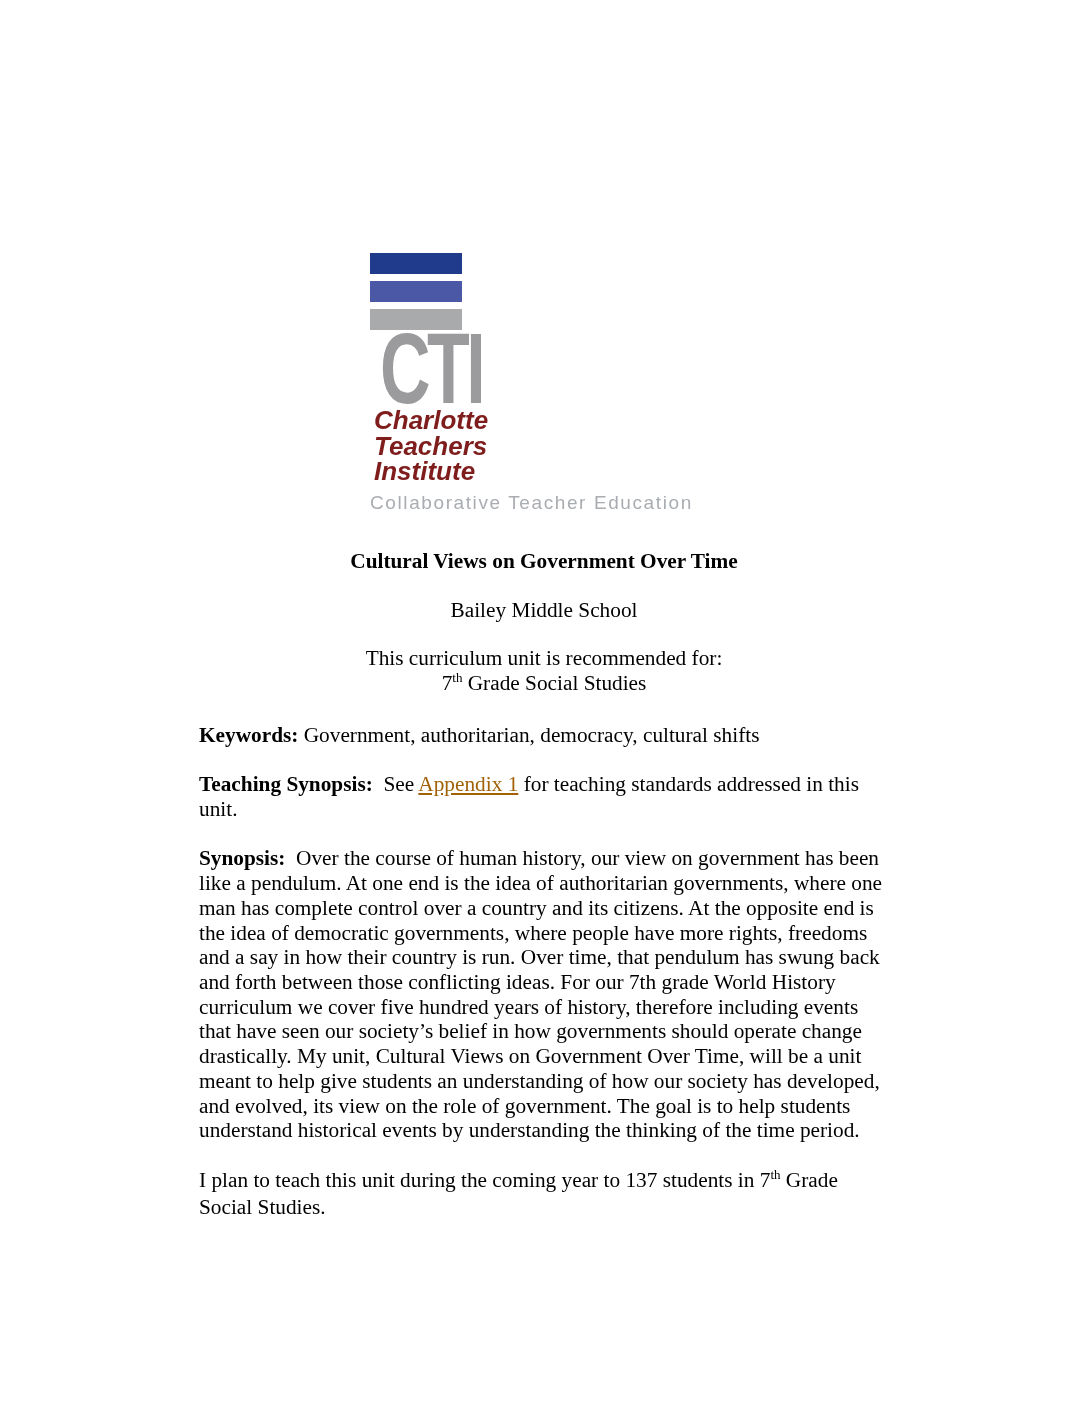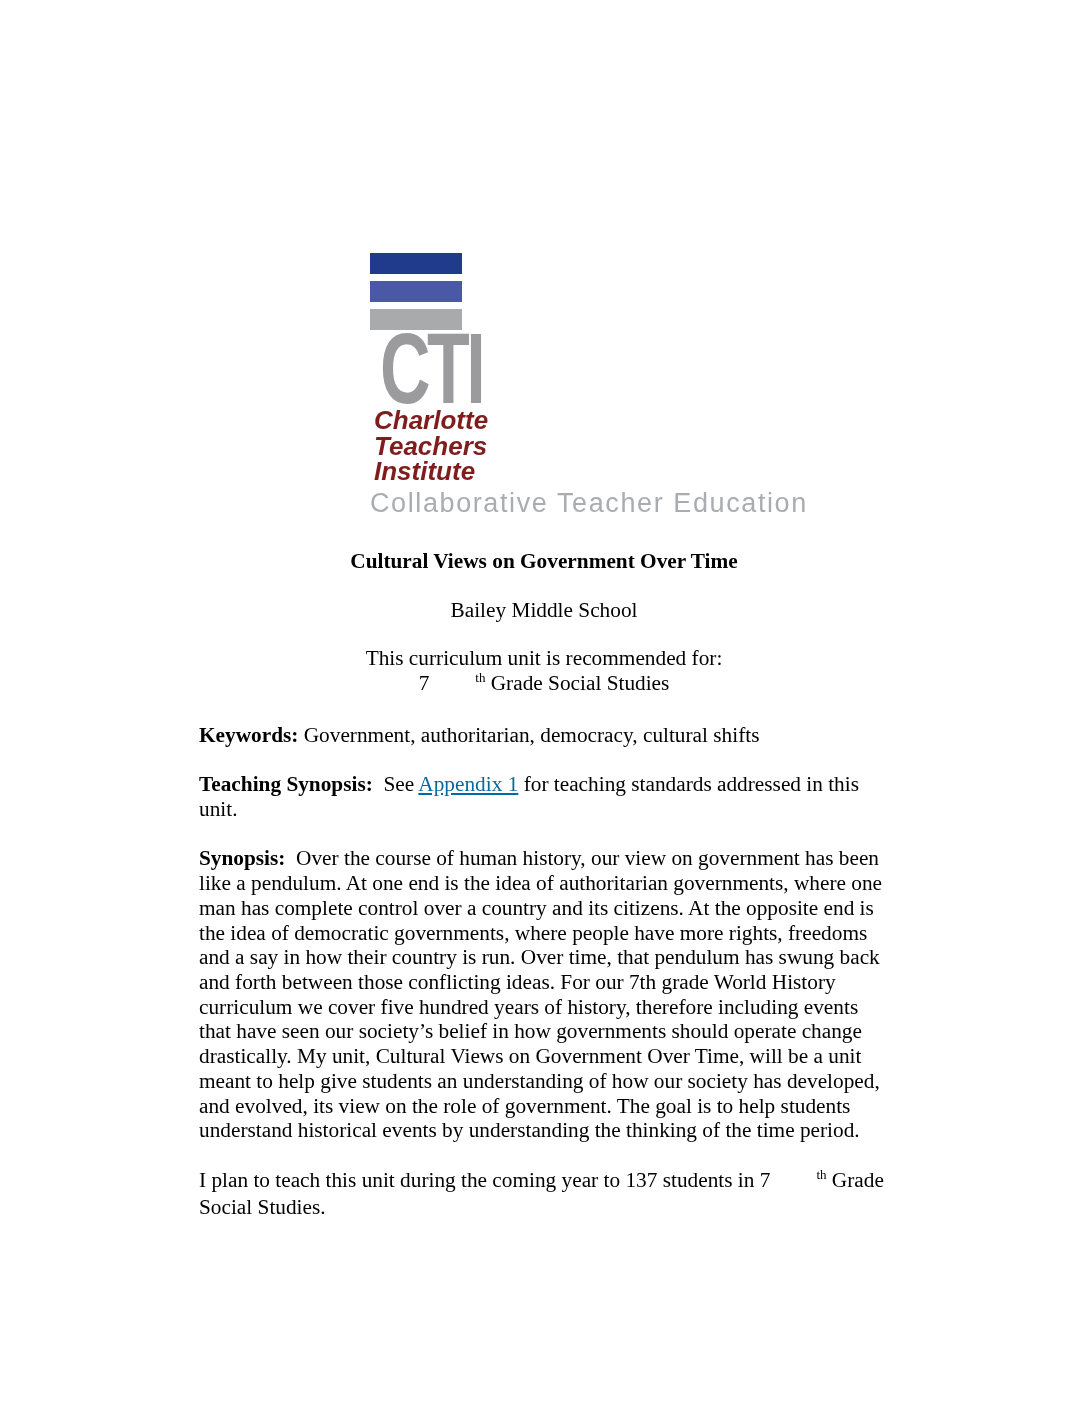--- a/index.html
+++ b/index.html
@@ -27,32 +27,32 @@
   .logo-acronym .inner {
     display: inline-block;
     font-size: 100px;
     line-height: 77px;
     font-weight: bold;
     letter-spacing: -5px;
     transform: scaleX(0.70);
     transform-origin: left center;
   }
   .logo-name { margin-left: 4px; font-weight: bold; font-size: 26px; line-height: 25.5px; margin-top: 1px; }
-  .logo-tagline { margin-top: 5px; font-size: 27px; line-height: 26px; letter-spacing: 1.6px; font-weight: normal; white-space: nowrap; }
+  .logo-tagline { margin-top: 5px; font-size: 19px; line-height: 26px; letter-spacing: 1.6px; font-weight: normal; white-space: nowrap; }
 
   
   .center-block { text-align: center; }
   .title-block { margin-top: 33px; font-weight: bold; }
   .byline-block { margin-top: 25px; }
   .recommended-block { margin-top: 23px; }
 
   .para { margin: 24.7px 0 0 0; white-space: pre-wrap; }
   .bold { font-weight: bold; }
 
-  sup { font-size: 13px; vertical-align: baseline; position: relative; top: -8px; margin-left: 46px; }
+  sup { font-size: 13px; vertical-align: baseline; position: relative; top: -8px; }
 
   a.doc-link { text-decoration: underline; cursor: pointer; }
 </style>
 </head>
 <body>
 
 <div class="page">
 
   <div class="logo">
     <div class="logo-top">
@@ -79,20 +79,20 @@
     <div>Bailey Middle School</div>
   </div>
 
   <div class="center-block recommended-block">
     <div>This curriculum unit is recommended for:</div>
     <div><span>7</span><sup>th</sup><span> Grade Social Studies</span></div>
   </div>
 
   <p class="para"><span class="bold">Keywords:</span><span> Government, authoritarian, democracy, cultural shifts</span></p>
 
-  <p class="para"><span class="bold">Teaching Synopsis:</span><span>  See </span><a class="doc-link" style="color: #0369a1;">Appendix 1</a><span> for teaching standards addressed in this unit.</span></p>
+  <p class="para"><span class="bold">Teaching Synopsis:</span><span>  See </span><a class="doc-link" style="color: #a16207;">Appendix 1</a><span> for teaching standards addressed in this unit.</span></p>
 
   <p class="para"><span class="bold">Synopsis:</span><span>  Over the course of human history, our view on government has been like a pendulum. At one end is the idea of authoritarian governments, where one man has complete control over a country and its citizens. At the opposite end is the idea of democratic governments, where people have more rights, freedoms and a say in how their country is run. Over time, that pendulum has swung back and forth between those conflicting ideas. For our 7th grade World History curriculum we cover five hundred years of history, therefore including events that have seen our society’s belief in how governments should operate change drastically. My unit, Cultural Views on Government Over Time, will be a unit meant to help give students an understanding of how our society has developed, and evolved, its view on the role of government. The goal is to help students understand historical events by understanding the thinking of the time period.</span></p>
 
   <p class="para"><span>I plan to teach this unit during the coming year to 137 students in 7</span><sup>th</sup><span> Grade Social Studies.</span></p>
 
 
 </div>
 
 </body></html>

